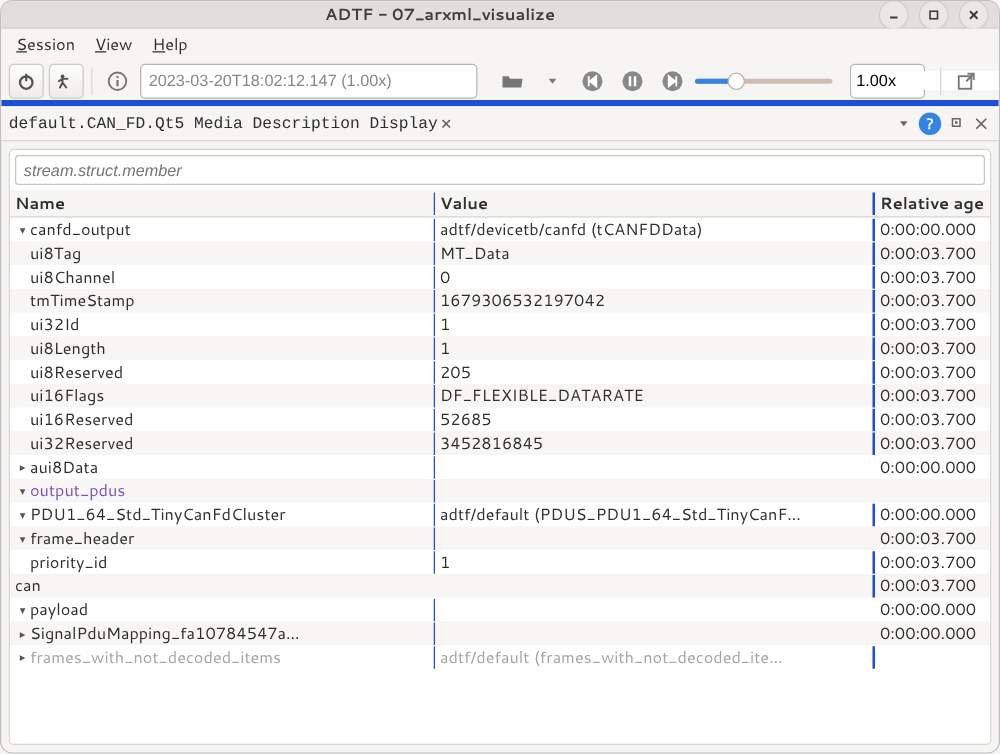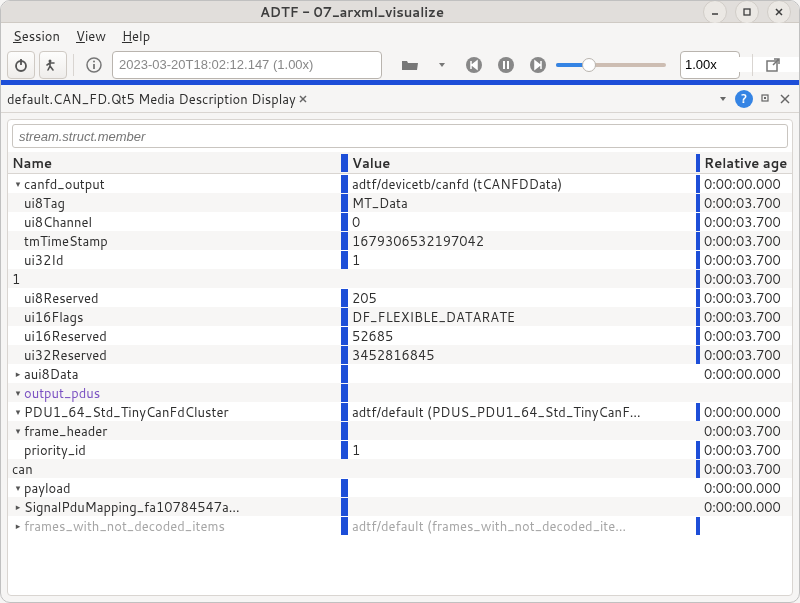--- a/index.html
+++ b/index.html
@@ -144,20 +144,21 @@
   align-items: center;
   padding: 0 6px;
   border-bottom: 1px solid #d9d5d1;
   gap: 4px;
 }
 .tab {
   display: flex;
   align-items: center;
   font-size: 13px;
   gap: 0;
+  font-family: Liberation Mono, monospace;
 }
 .tab-close {
   width: 14px; height: 14px;
   display: flex; align-items: center; justify-content: center;
   font-size: 12px;
   color: #555;
   cursor: pointer;
 }
 .tab-row .spacer { flex: 1; }
 .help-badge {
@@ -208,22 +209,22 @@
   font-weight: 600;
   height: 22px;
   align-items: center;
 }
 .grid-header .col, .row .col {
   padding: 0 4px;
   overflow: hidden;
   white-space: nowrap;
   text-overflow: ellipsis;
 }
-.col-name { flex: 0 0 340px; border-right: 7px solid #1d4ed8; }
-.col-value { flex: 1; border-right: 4px solid #1d4ed8; }
+.col-name { flex: 0 0 340px; border-right: 1px solid #1d4ed8; }
+.col-value { flex: 1; border-right: 2px solid #1d4ed8; }
 .col-age { flex: 0 0 92px; }
 .row {
   display: flex;
   height: 19px;
   align-items: center;
 }
 .row.alt { background: #f7f6f5; justify-content: space-between; }
 .row .col-name {
   display: flex;
   align-items: center;
@@ -425,20 +426,24 @@
           </div>
           <div class="row">
             <div class="col col-name indent-1">
               <span class="tw"></span>
               <span>ui32Id</span>
             </div>
             <div class="col col-value">1</div>
             <div class="col col-age">0:00:03.700</div>
           </div>
           <div class="row alt">
+            <div class="col col-name indent-1">
+              <span class="tw"></span>
+              <span>ui8Length</span>
+            </div>
             <div class="col col-value">1</div>
             <div class="col col-age">0:00:03.700</div>
           </div>
           <div class="row">
             <div class="col col-name indent-1">
               <span class="tw"></span>
               <span>ui8Reserved</span>
             </div>
             <div class="col col-value">205</div>
             <div class="col col-age">0:00:03.700</div>

